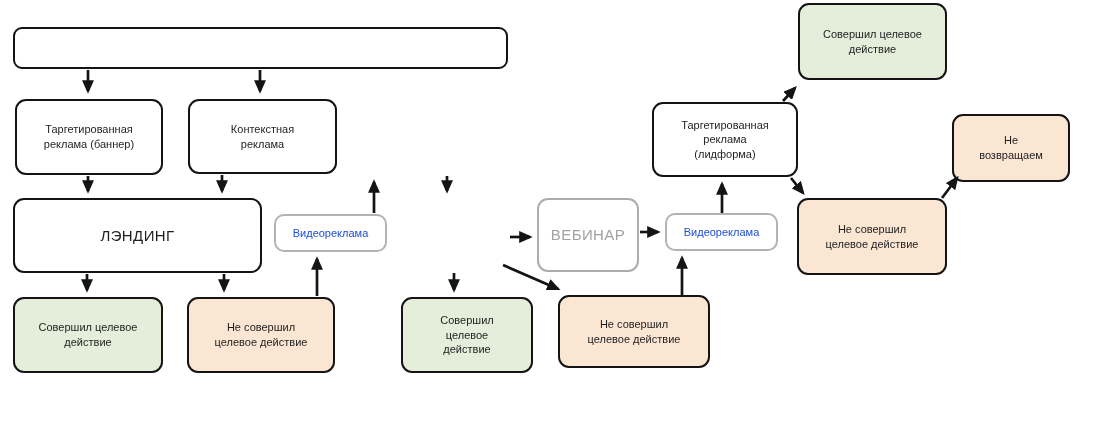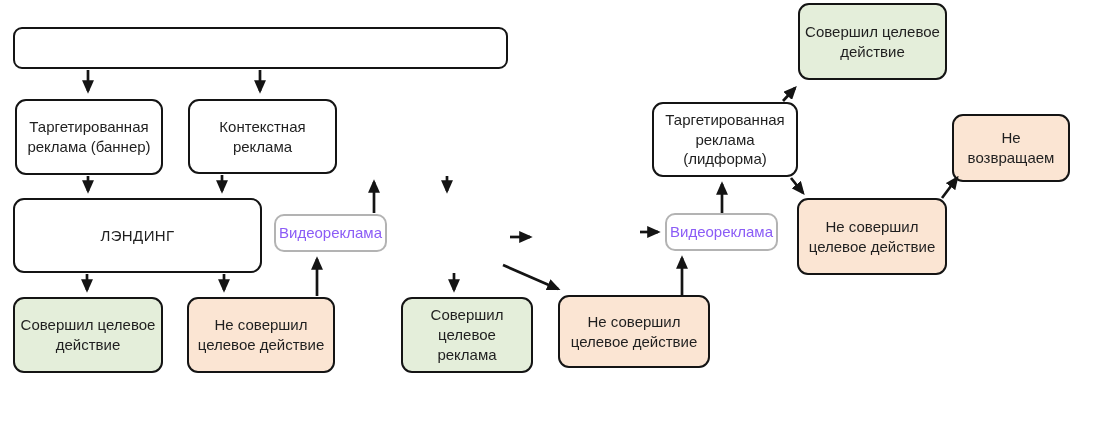--- a/index.html
+++ b/index.html
@@ -5,28 +5,28 @@
   html,body{margin:0;padding:0;background:#ffffff;}
   .canvas{
     position:relative;width:1099px;height:433px;background:#ffffff;
     font-family:"Liberation Sans",sans-serif;overflow:hidden;
   }
   .node{
     position:absolute;box-sizing:border-box;
     display:flex;align-items:center;justify-content:center;
     text-align:center;background:#ffffff;
     border:2.6px solid #141414;border-radius:11px;
-    color:#1f1f1f;font-size:15px;line-height:1.32;padding:2px 4px;
+    color:#1f1f1f;font-size:11px;line-height:1.32;padding:2px 4px;
     z-index:1;
   }
   .node .lbl{white-space:pre-line;}
   .bar{border-radius:9px;border-width:2.3px;}
   .caps{font-size:15px;letter-spacing:.4px;}
   .muted{border-color:#acacac;color:#a2a2a2;}
-  .muted-small{border-color:#b3b3b3;color:#8b5cf6;border-width:2px;border-radius:10px;}
+  .muted-small{border-color:#b3b3b3;color:#1d4ed8;border-width:2px;border-radius:10px;}
   .success{background:#e4eeda;}
   .fail{background:#fbe5d3;}
   svg.edges{position:absolute;left:0;top:0;z-index:2;pointer-events:none;}
   svg.edges line{stroke:#141414;stroke-width:2.7;}
 </style>
 </head>
 <body>
 
 <div class="canvas">
 
@@ -47,20 +47,23 @@
 
   <div class="node caps" style="left:13px;top:198px;width:249px;height:75px;">
     <span class="lbl">ЛЭНДИНГ</span>
   </div>
 
   <div class="node muted-small" style="left:274px;top:214px;width:113px;height:38px;">
     <span class="lbl">Видеореклама</span>
   </div>
 
 
+  <div class="node caps muted" style="left:537px;top:198px;width:102px;height:74px;">
+    <span class="lbl">ВЕБИНАР</span>
+  </div>
 
   <div class="node muted-small" style="left:665px;top:213px;width:113px;height:38px;">
     <span class="lbl">Видеореклама</span>
   </div>
 
   <div class="node" style="left:652px;top:102px;width:146px;height:75px;">
     <span class="lbl">Таргетированная
 реклама
 (лидформа)</span>
   </div>
@@ -71,21 +74,21 @@
   </div>
 
   <div class="node fail" style="left:187px;top:297px;width:148px;height:76px;">
     <span class="lbl">Не совершил
 целевое действие</span>
   </div>
 
   <div class="node success" style="left:401px;top:297px;width:132px;height:76px;">
     <span class="lbl">Совершил
 целевое
-реклама</span>
+действие</span>
   </div>
 
   <div class="node fail" style="left:558px;top:295px;width:152px;height:73px;">
     <span class="lbl">Не совершил
 целевое действие</span>
   </div>
 
   <div class="node success" style="left:798px;top:3px;width:149px;height:77px;">
     <span class="lbl">Совершил целевое
 действие</span>

